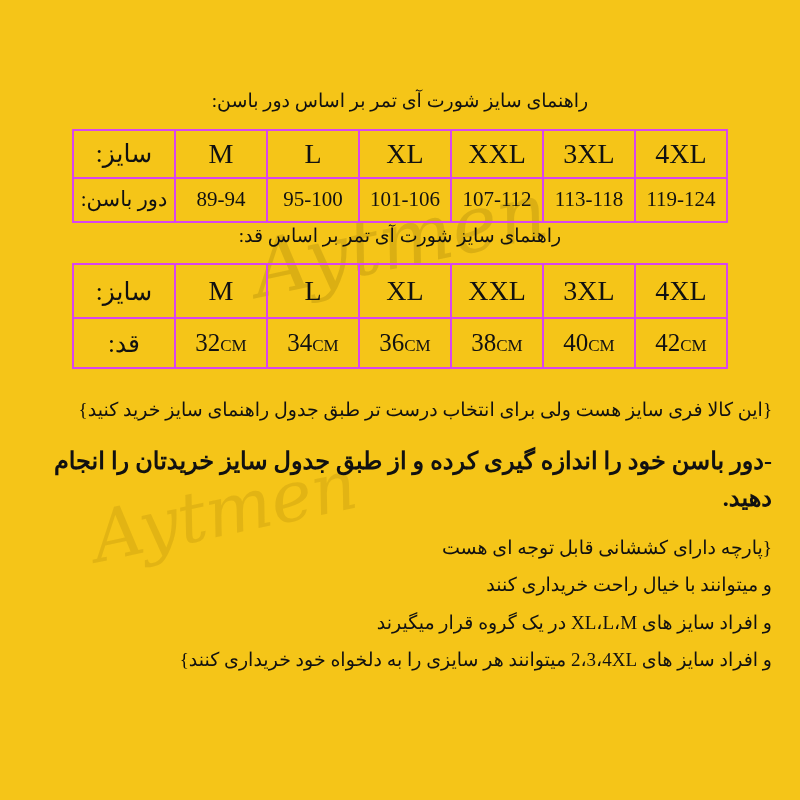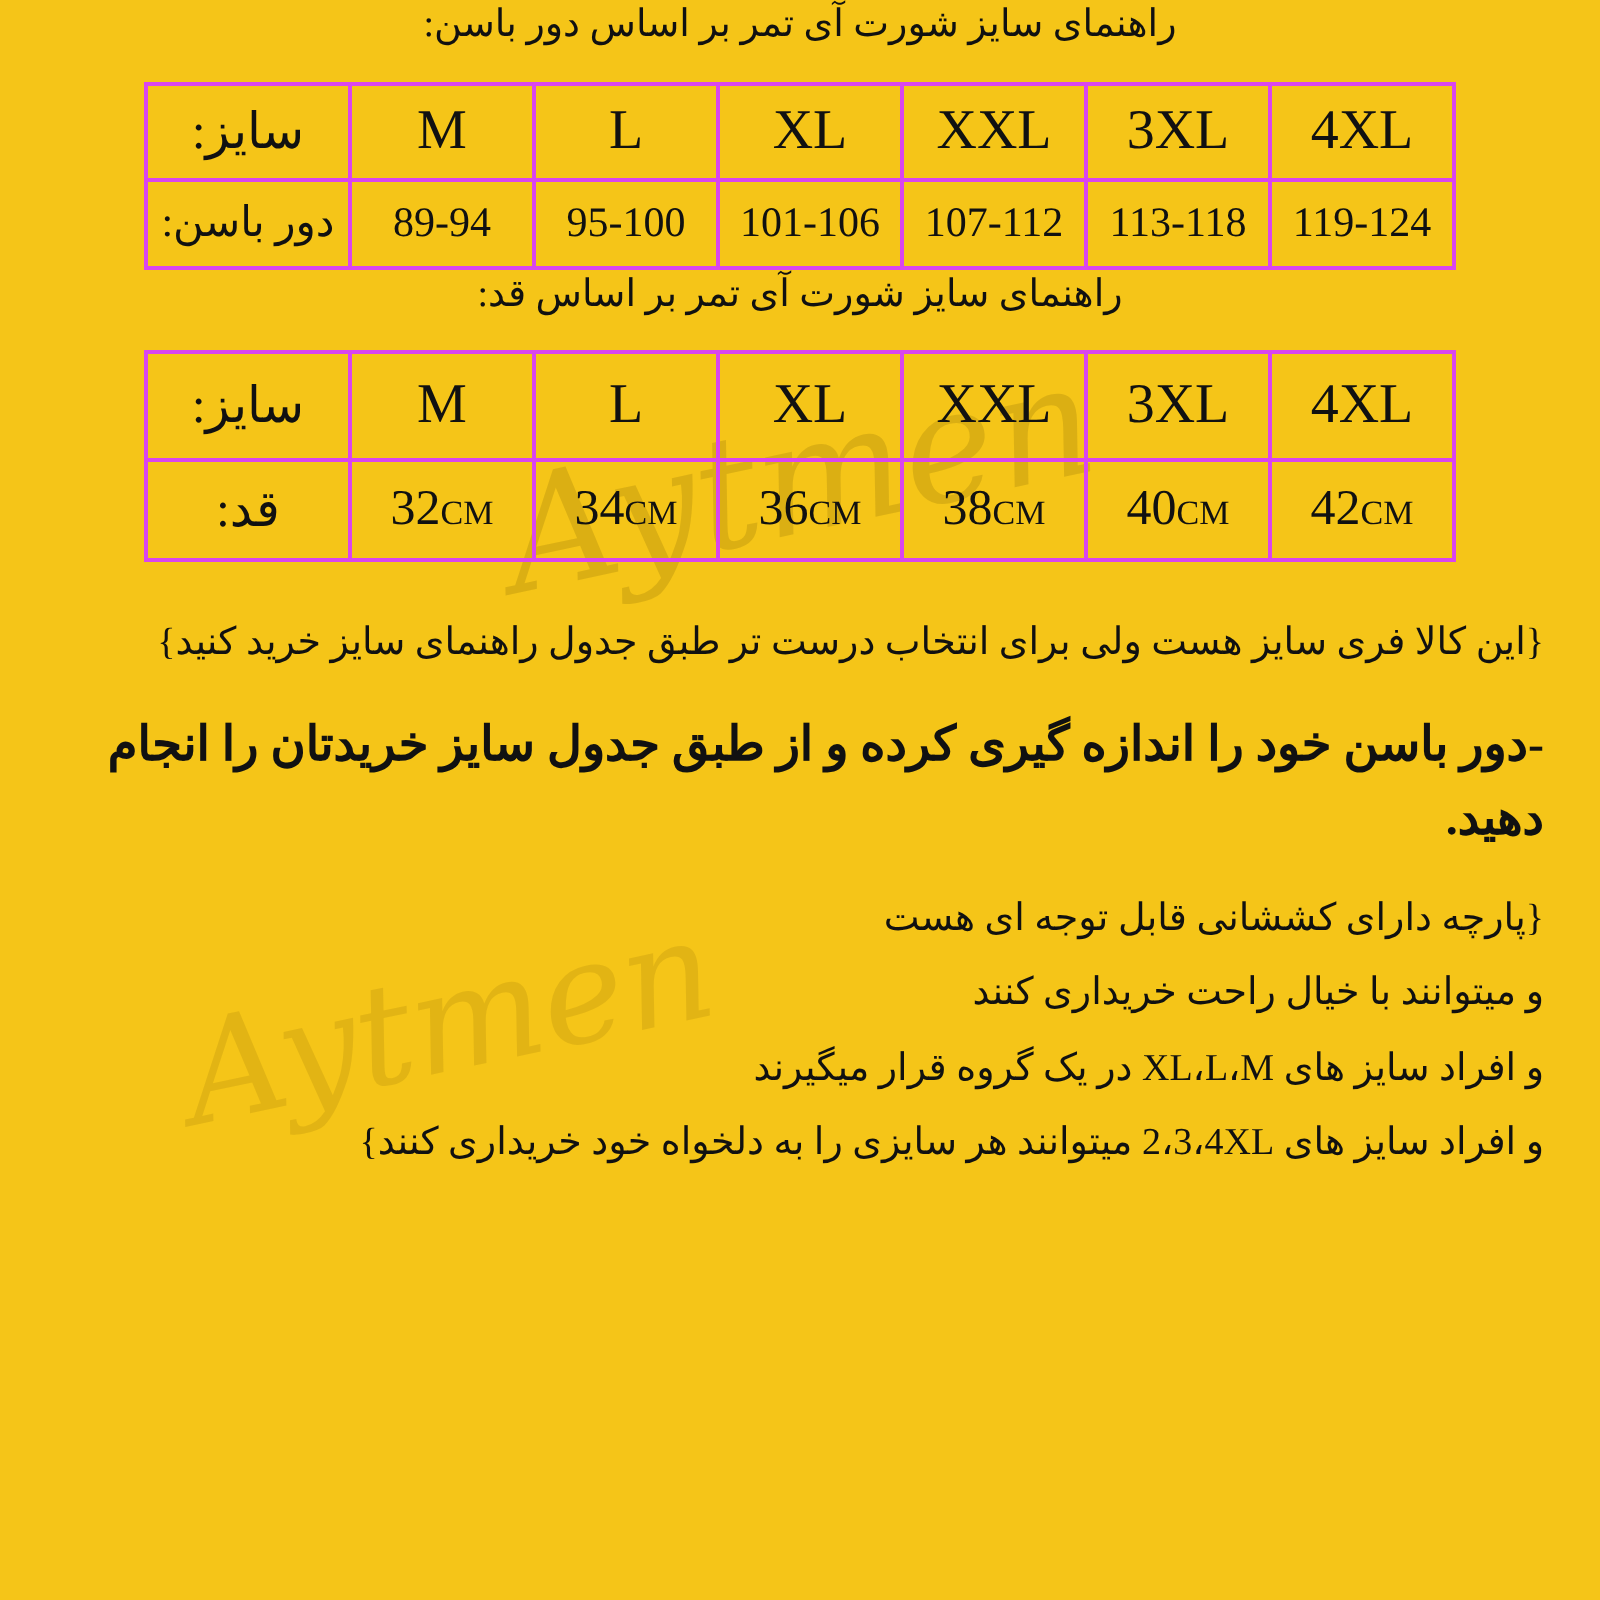--- a/index.html
+++ b/index.html
@@ -53,21 +53,21 @@
     padding: 0 28px;
   }
 
   .caption {
     text-align: center;
     font-size: 19px;
     line-height: 1.4;
     color: #111;
     margin: 0;
   }
-  .cap-1 { }
+  .cap-1 { padding-top: 88px; }
   .cap-2 { }
 
   table.size-table {
     border-collapse: collapse;
     margin: 14px auto 0 auto;
     table-layout: fixed;
     background: transparent;
   }
   table.size-table td {
     border: 2px solid #d946ef;

